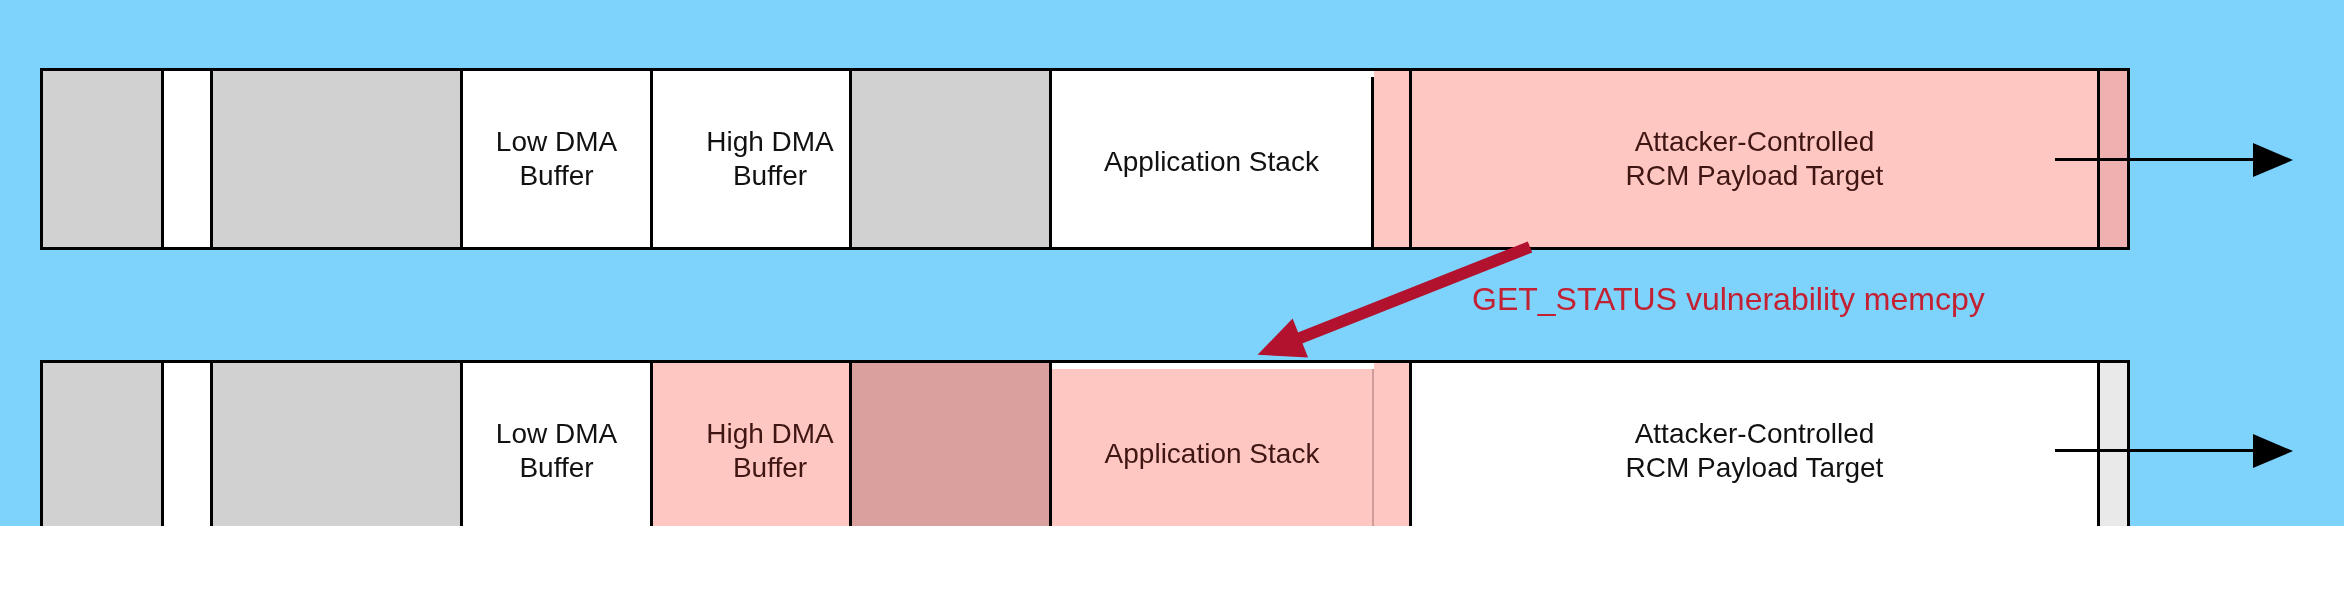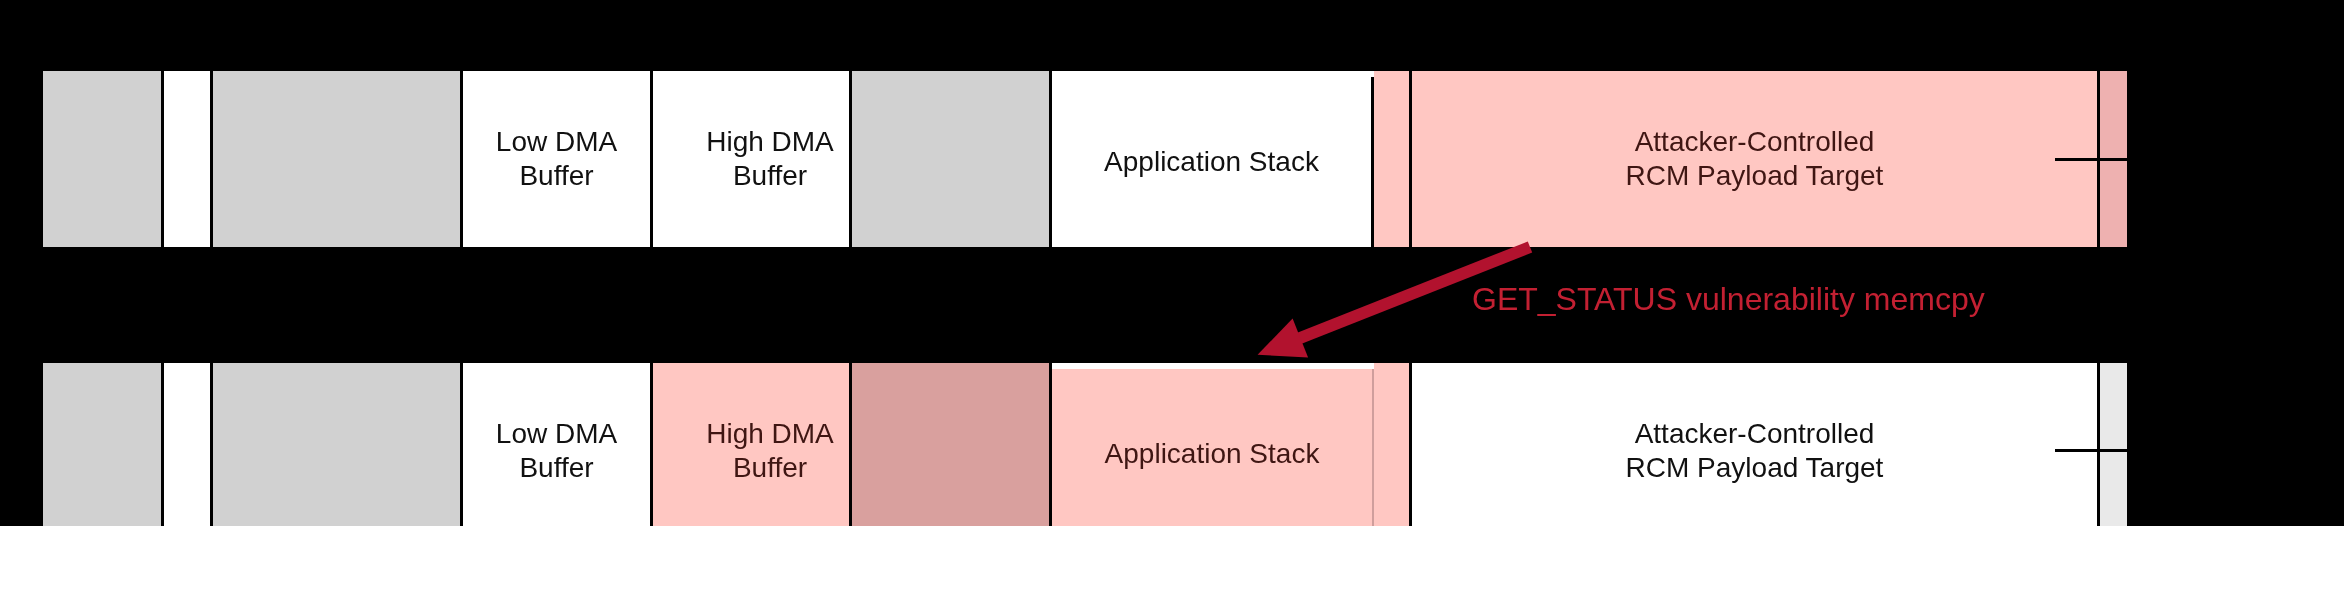--- a/index.html
+++ b/index.html
@@ -1,19 +1,19 @@
 <!DOCTYPE html>
 <html><head>
 <meta charset="utf-8">
 <style>
   html,body{margin:0;padding:0;background:#ffffff;}
   .canvas{
     position:relative;
     width:2344px;height:526px;
-    background:#000000;
+    background:#7dd3fc;
     font-family:"Liberation Sans", sans-serif;
     overflow:hidden;
   }
   .membar{
     position:absolute;
     left:40px;
     width:2090px;
     display:flex;
     border:3px solid #000;
     box-sizing:border-box;

